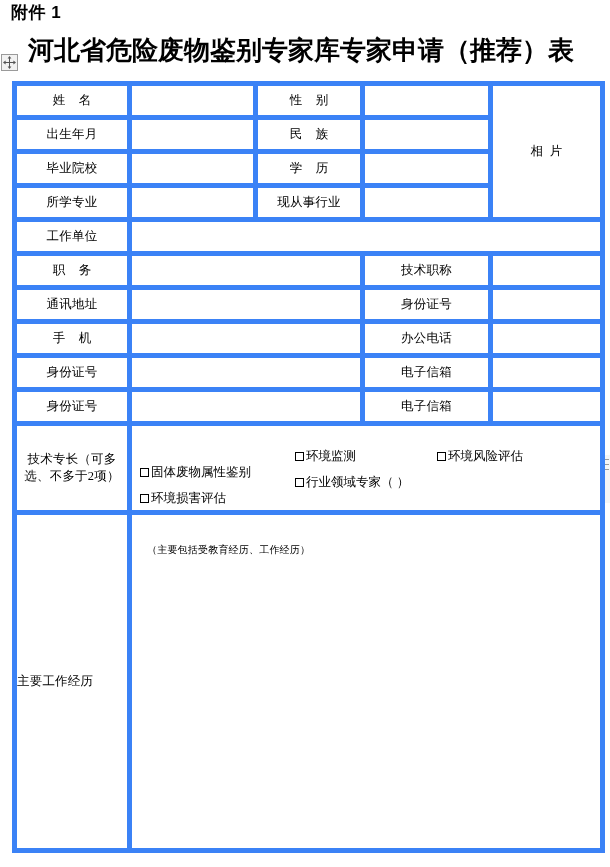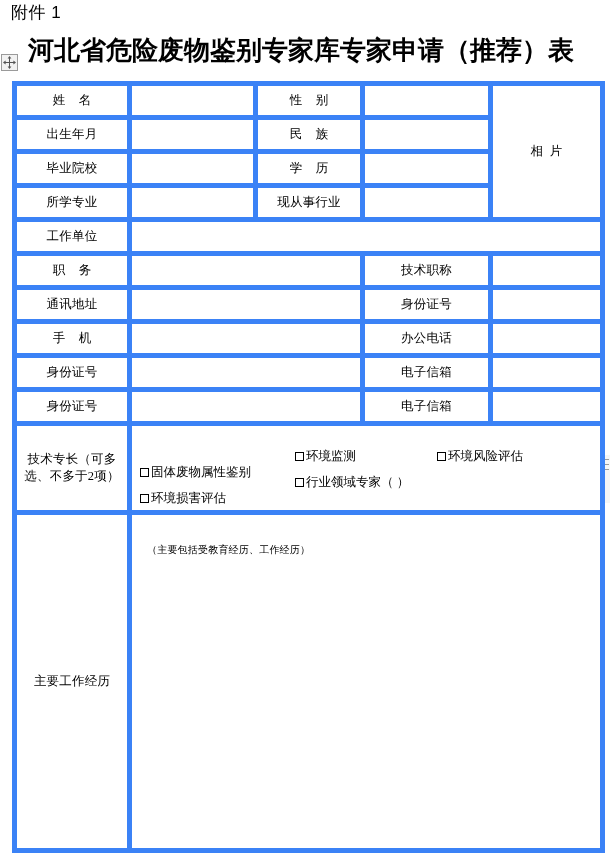--- a/index.html
+++ b/index.html
@@ -18,21 +18,21 @@
     -webkit-font-smoothing: antialiased;
   }
 
   
   #attachment-label {
     position: absolute;
     left: 11px;
     top: 2px;
     font-family: "Liberation Sans", "DejaVu Sans", sans-serif;
     font-size: 17px;
-    font-weight: normal;
+    font-weight: bold;
     letter-spacing: 0.5px;
     line-height: 22px;
     white-space: pre;
   }
 
   
   #doc-title {
     position: absolute;
     left: 28px;
     top: 33px;
@@ -159,21 +159,20 @@
   .exp-hint {
     position: absolute;
     left: 15px;
     top: 26px;
     font-size: 10px;
     line-height: 17px;
     letter-spacing: 0.2px;
     white-space: nowrap;
   }
   .exp-label {
-    text-align: center;
     letter-spacing: 0.2px;
     white-space: pre;
     vertical-align: middle;
     margin-left: 18px;
   }
 </style>
 </head>
 <body>
 
 <div id="attachment-label">附件 1</div>

